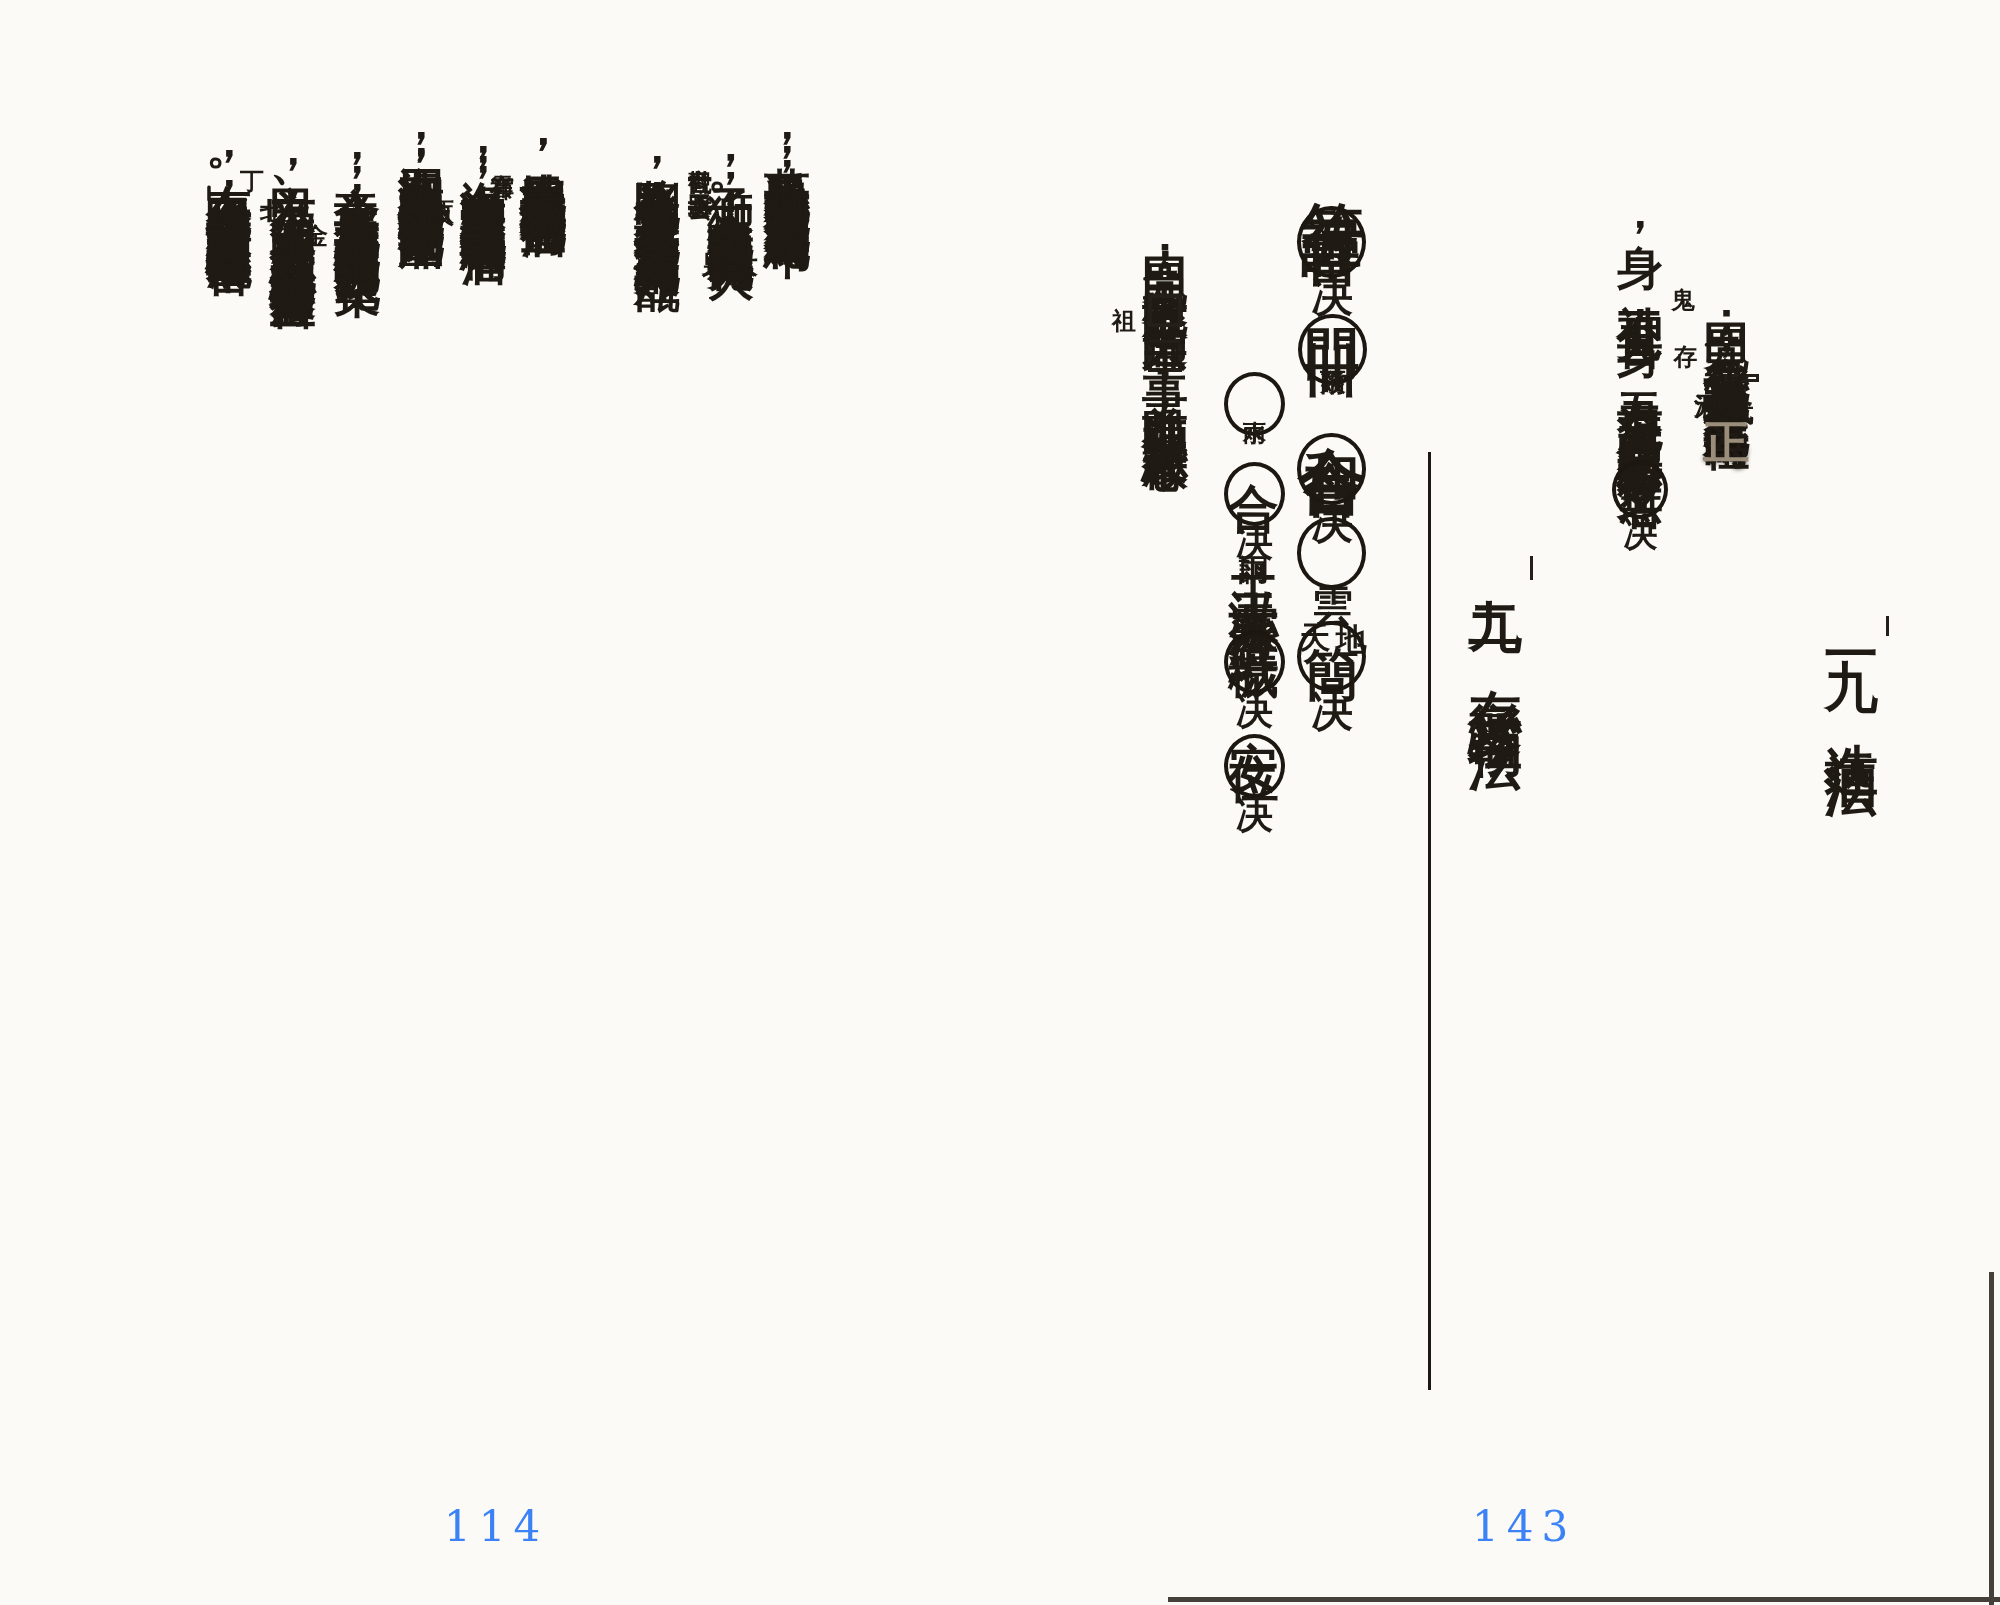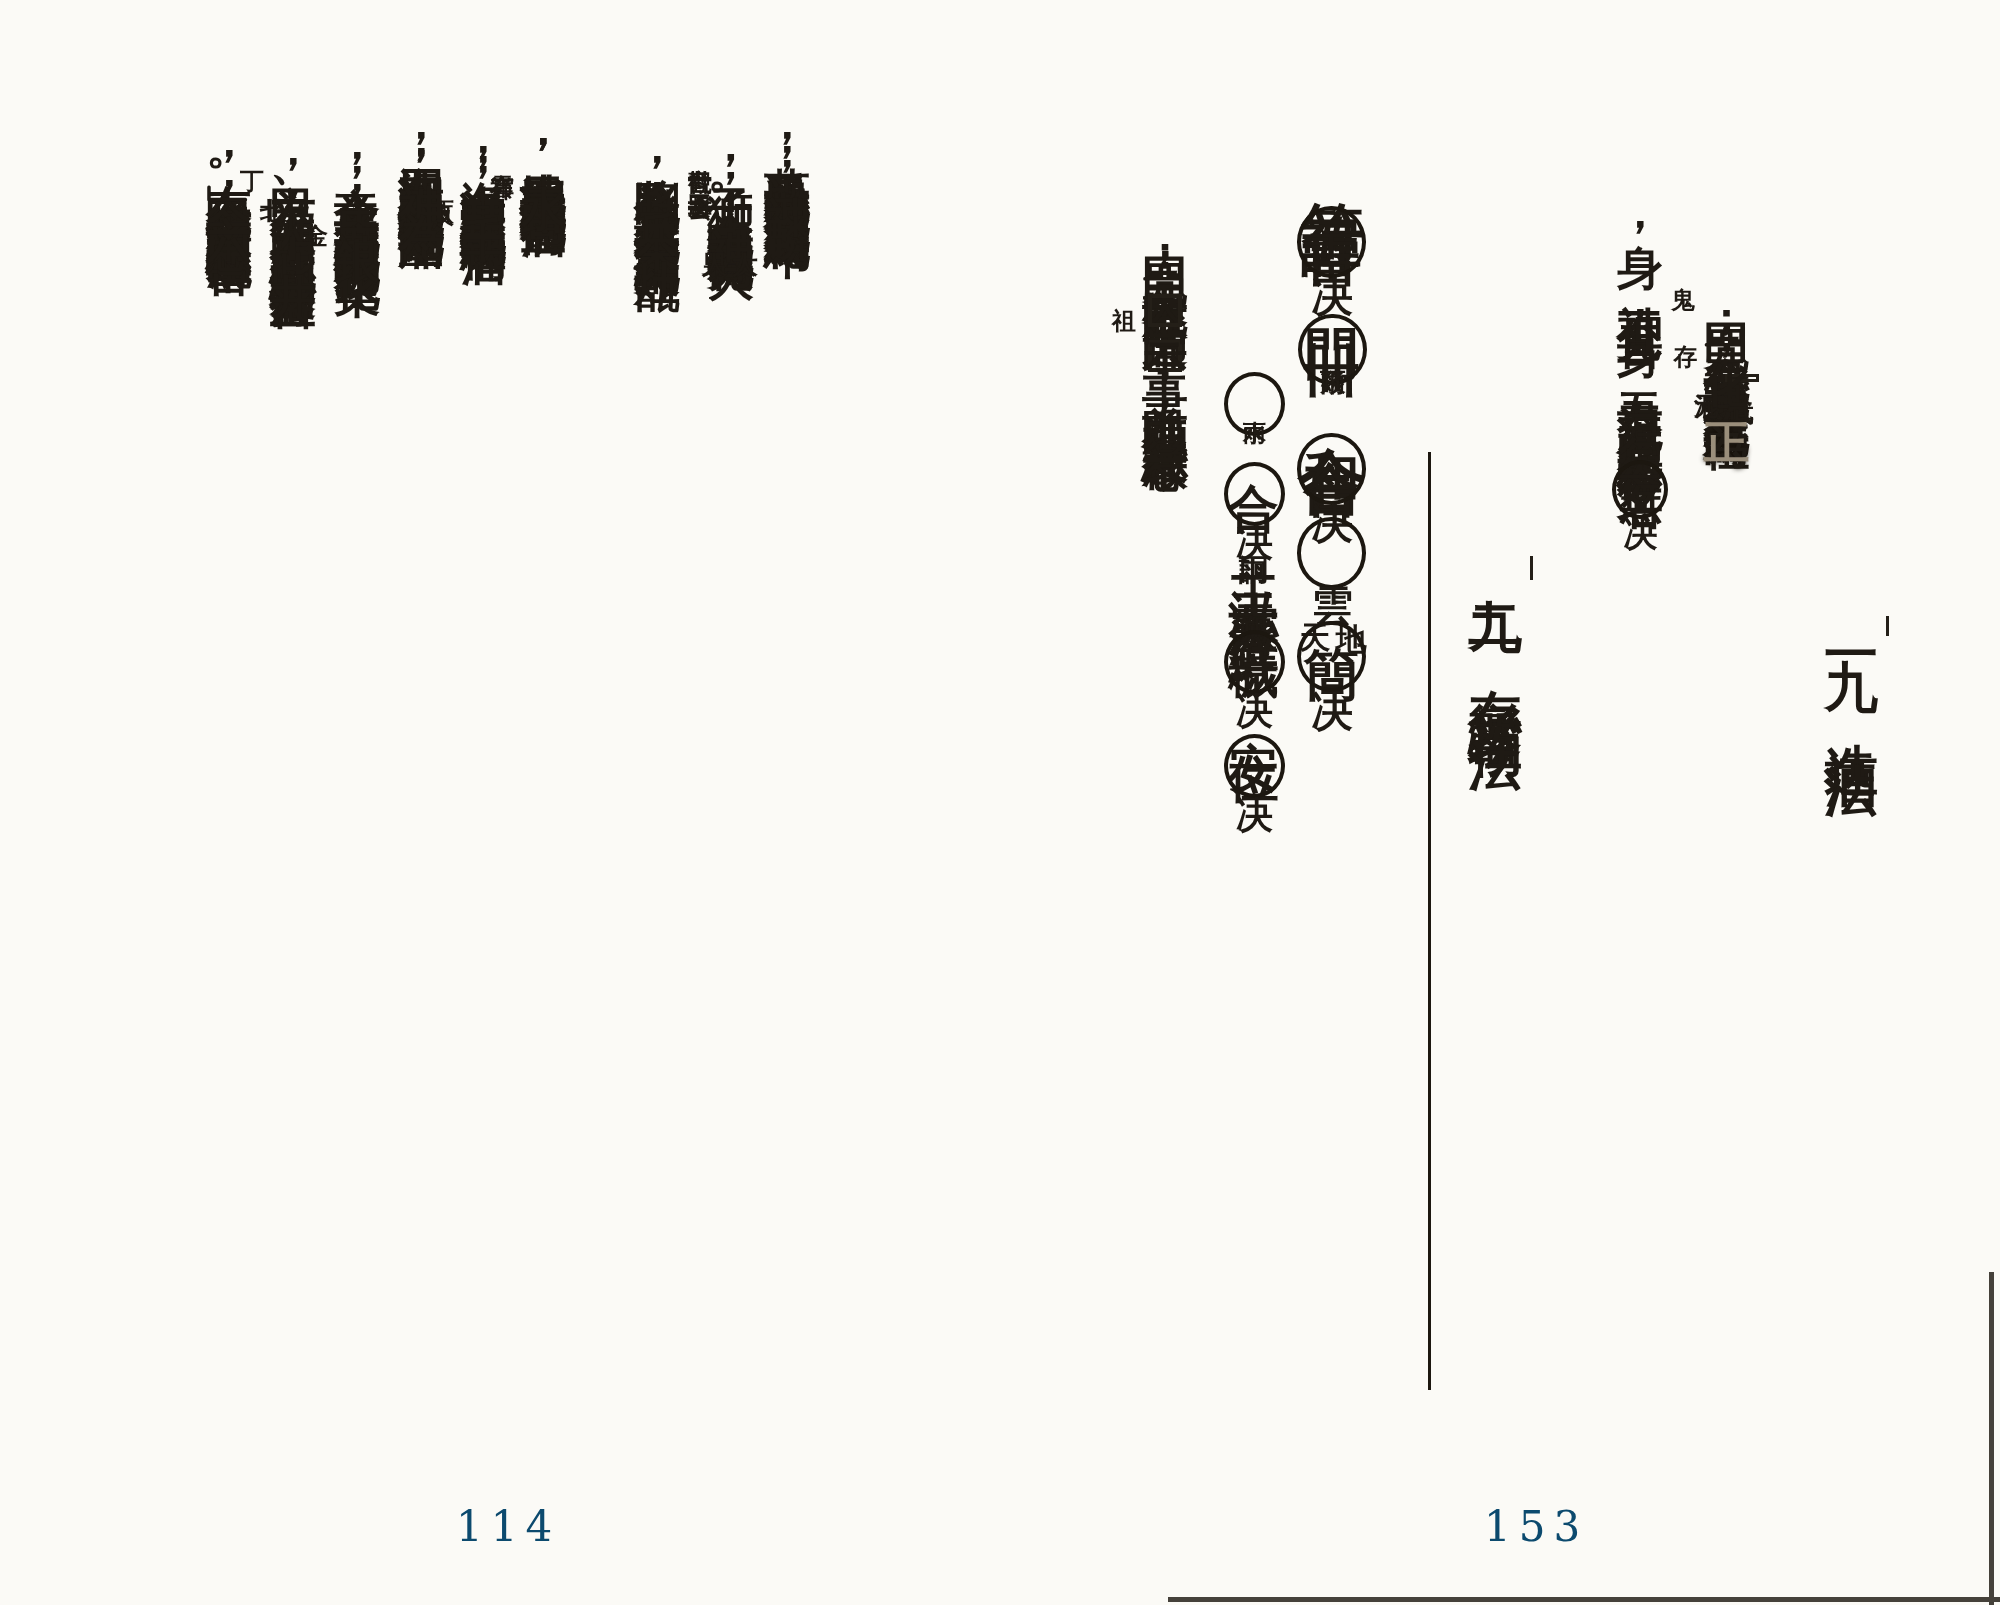--- a/index.html
+++ b/index.html
@@ -62,21 +62,21 @@
     box-shadow:0 0 7px rgba(30,22,12,0.85);
   }
   .mbox{
     display:inline-block;width:0.72em;height:0.7em;
     border:4px solid #241f18;box-sizing:border-box;
     margin:0.14em 0.14em;
   }
   .pagenum{
     position:absolute;
     font-family:"DejaVu Serif","Liberation Serif",serif;
-    font-size:42px;color:#0c4a6e;letter-spacing:8px;margin-left:12px;
+    font-size:42px;color:#3b82f6;letter-spacing:8px;
   }
   .deco{position:absolute;}
 </style>
 </head>
 <body>
 
 <div class="spread">
   <div class="page">
       <div class="col" style="left: 764px; top: 150px; font-size: 46px; letter-spacing: -4px;"><span>變化為千千萬，房屋化為金鸞殿，人口化為六甲神，牛馬化為麒麟、</span></div>
       <div class="col" style="left: 700px; top: 156px; font-size: 46px; letter-spacing: -4px;"><span>獅子，雞鴨化為仚人，犬貓化為黃斑餓虎。大口化為吞口大神，</span><span class="pair"><span class="pcol">女人</span><span class="pcol">男人</span></span></div>
@@ -111,19 +111,19 @@
         </span><span>合</span><span class="circle">
           <span class="cc">决</span>
         </span><span class="stk2">雨詗</span><span>王泓靈澄</span><span class="stk2">雨朔</span><span>鮮穢</span><span class="circle">
           <span class="cc">决</span>
         </span><span>安位</span><span class="circle">
           <span class="cc">决</span>
         </span></div>
       <div class="col" style="left: 1142px; top: 226px; font-size: 46px; letter-spacing: -3px;"><span>咒曰：「啟眼觀青天，</span><span class="annot"><span class="amain">宗</span><span class="aside side-l">祖</span></span><span>師造</span><span class="mbox"></span><span>事</span><span class="mbox"></span><span>神在眼前，啟心來存變，一</span></div>
     </div>
   <div class="pagenum" style="left: 444px; top: 1502px;">114</div>
-  <div class="pagenum" style="left: 1472px; top: 1502px;">153</div>
+  <div class="pagenum" style="left: 1472px; top: 1502px;">143</div>
   <div id="deco">
       <div class="deco" style="left: 1428px; top: 452px; width: 3px; height: 938px; background: rgb(28, 23, 16);"></div>
       <div class="deco" style="left: 1989px; top: 1272px; width: 5px; height: 333px; background: rgb(69, 65, 58);"></div>
       <div class="deco" style="left: 1168px; top: 1597px; width: 832px; height: 5px; background: rgb(69, 65, 58);"></div>
     </div>
 </div>
 
 </body></html>

